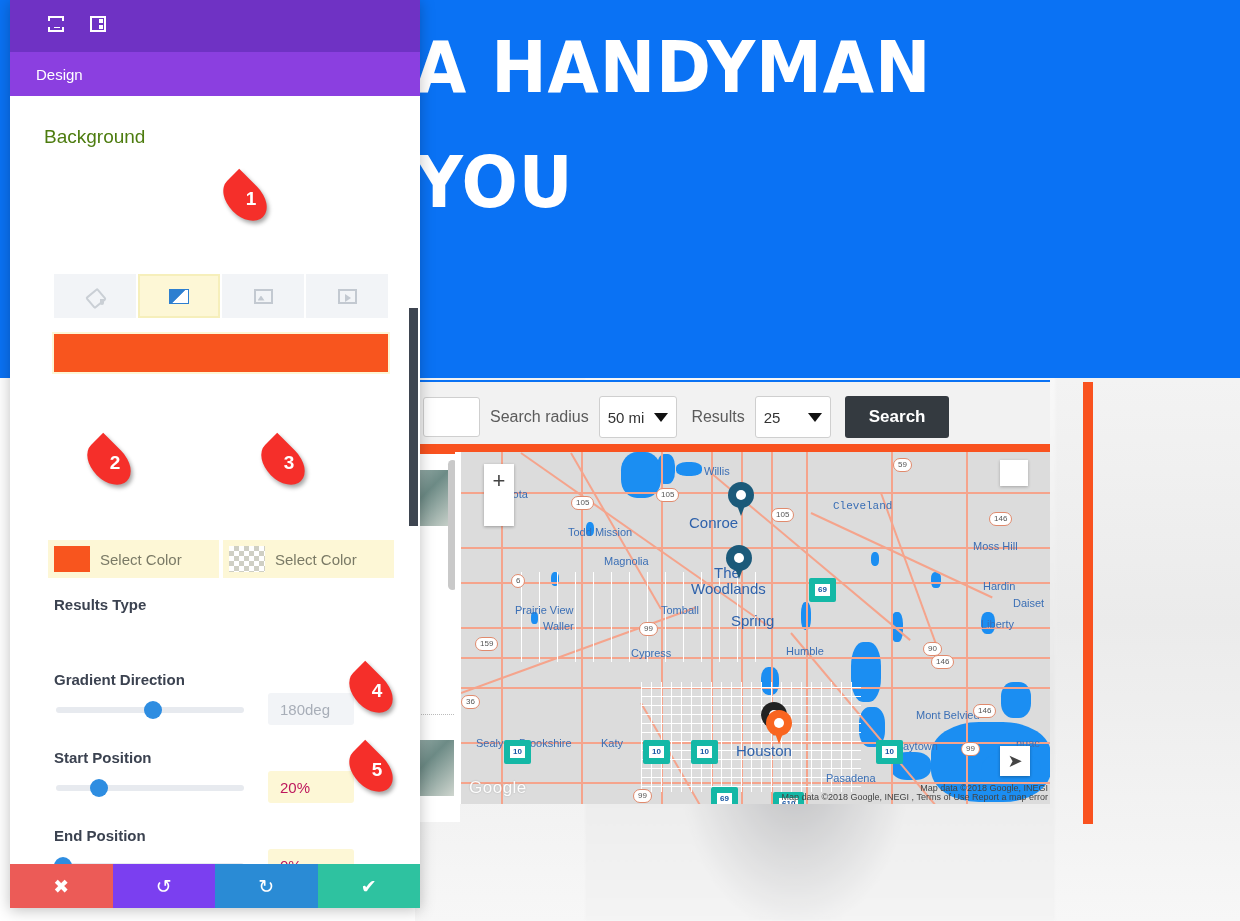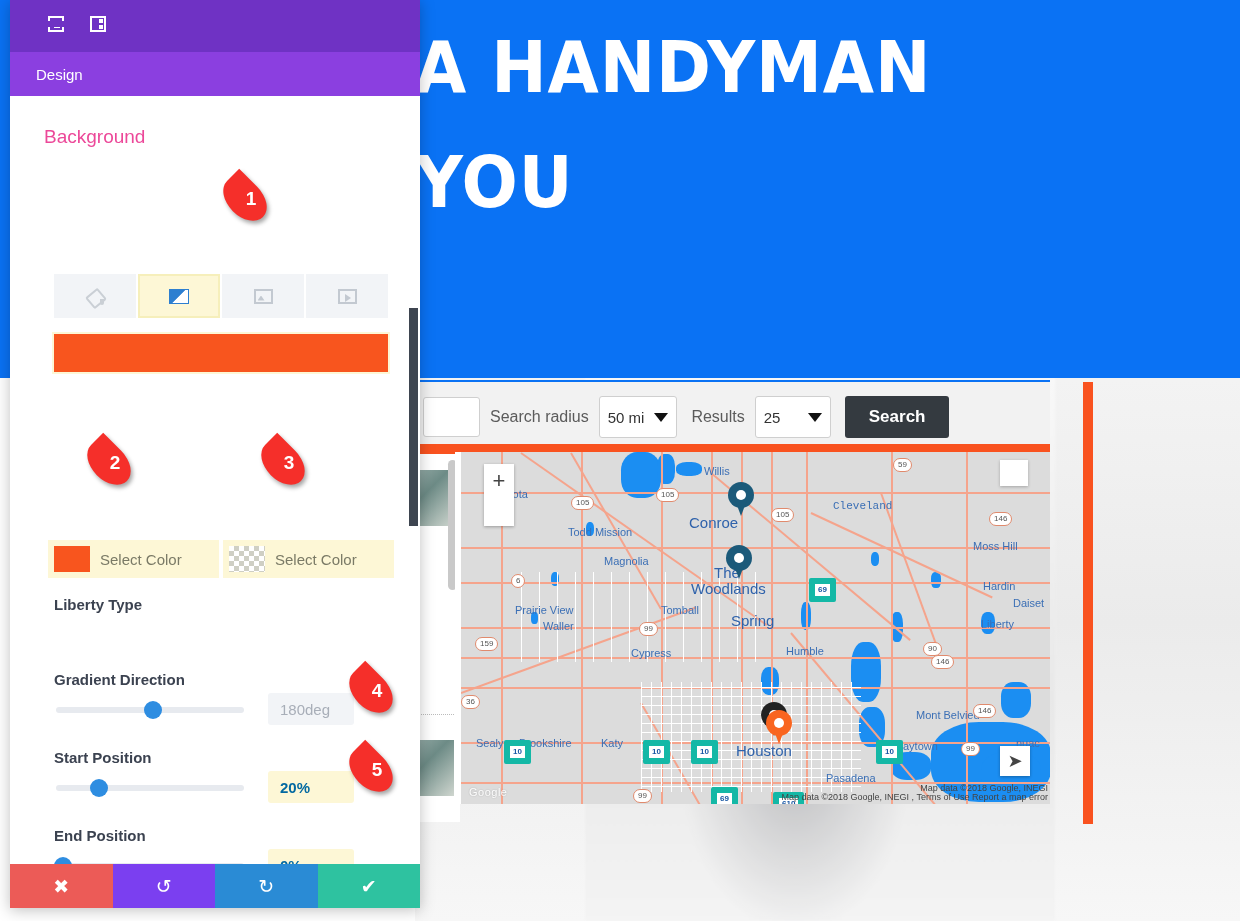--- a/index.html
+++ b/index.html
@@ -112,21 +112,21 @@
   .pin.dark .head,.pin.dark .tail{background:#222;}
 
   .map-zoom{
     position:absolute;left:23px;top:12px;width:30px;height:62px;background:#fff;
     box-shadow:0 1px 3px rgba(0,0,0,.3);display:flex;align-items:flex-start;
     justify-content:center;font-size:22px;color:#444;padding-top:4px;box-sizing:border-box;
   }
   .map-sq{position:absolute;right:22px;top:8px;width:28px;height:26px;background:#fff;box-shadow:0 1px 3px rgba(0,0,0,.25);}
   .map-loc{position:absolute;right:20px;bottom:28px;width:30px;height:30px;background:#fff;
     box-shadow:0 1px 3px rgba(0,0,0,.3);display:flex;align-items:center;justify-content:center;font-size:18px;color:#444;}
-  .gwatermark{position:absolute;left:8px;bottom:6px;font-size:11px;color:#ffffff;
+  .gwatermark{position:absolute;left:8px;bottom:6px;font-size:17px;color:#ffffff;
     font-family:"Liberation Sans",sans-serif;letter-spacing:.5px;opacity:.95;text-shadow:0 0 2px rgba(0,0,0,.25);}
   .attrib{position:absolute;right:2px;bottom:2px;font-size:9px;color:#444;white-space:nowrap;}
   .attrib2{position:absolute;right:2px;bottom:11px;font-size:9px;color:#444;white-space:nowrap;}
 
   
   #panel{
     position:absolute;left:10px;top:0px;width:410px;height:908px;
     background:#ffffff;box-shadow:0 2px 14px rgba(0,0,0,.25);overflow:hidden;
   }
   .p-header{
@@ -148,21 +148,21 @@
   .p-tabs{height:44px;background:#8b3fe0;display:flex;}
   .p-tab{
     padding:0 26px;display:flex;align-items:center;justify-content:center;
     color:#ffffff;font-size:15px;
   }
   .p-tab.active{background:#9b4cf5;}
 
   .p-body{padding:0 0 0 0;height:812px;position:relative;overflow:hidden;}
   .p-scroll{position:absolute;right:2px;top:212px;width:9px;height:218px;background:#3e4550;border-radius:0;}
 
-  .sec-title{color:#ec4899;font-size:19px;margin:30px 0 0 34px;font-weight:normal;}
+  .sec-title{color:#4d7c0f;font-size:19px;margin:30px 0 0 34px;font-weight:normal;}
 
   .bg-tabs{
     position:absolute;left:44px;top:178px;width:334px;height:44px;display:flex;gap:2px;
   }
   .bg-tab{
     flex:1;background:#f2f4f7;display:flex;align-items:center;justify-content:center;
   }
   .bg-tab.active{background:#fdf7d6;box-shadow:0 0 0 2px #f6efbb inset;}
   .ic-bucket{width:17px;height:17px;position:relative;opacity:.45;}
   .ic-bucket::before{content:"";position:absolute;left:1px;top:3px;width:12px;height:11px;
@@ -207,21 +207,21 @@
   }
   .spinner{display:flex;flex-direction:column;gap:2px;color:#8d949f;font-size:9px;line-height:7px;}
 
   .slider{position:absolute;left:46px;width:188px;height:6px;background:#e7eaef;border-radius:3px;}
   .slider .knob{position:absolute;top:-6px;width:18px;height:18px;border-radius:50%;background:#2e8de1;}
   .val-box{
     position:absolute;left:258px;width:86px;height:32px;display:flex;align-items:center;
     padding-left:12px;box-sizing:border-box;font-size:15px;border-radius:3px;
   }
   .val-box.plain{background:#f2f4f7;color:#a8aeb8;}
-  .val-box.hl{background:#fdf7d6;color:#0369a1;font-weight:bold;}
+  .val-box.hl{background:#fdf7d6;color:#be185d;}
 
   .p-footer{
     position:absolute;left:0;bottom:0;width:410px;height:44px;display:flex;
   }
   .f-btn{flex:1;display:flex;align-items:center;justify-content:center;color:#fff;font-size:19px;}
   .f-cancel{background:#ec5b57;}
   .f-undo{background:#7b3ff0;}
   .f-redo{background:#2a8bd5;}
   .f-save{background:#2ec2a0;}
 
@@ -491,21 +491,21 @@
       <div class="color-field">
         <span class="sw orange"></span>
         <span>Select Color</span>
       </div>
       <div class="color-field">
         <span class="sw trans"></span>
         <span>Select Color</span>
       </div>
     </div>
 
-    <div class="field-label" style="top:500px">Liberty Type</div>
+    <div class="field-label" style="top:500px">Results Type</div>
 
     <div class="field-label" style="top:575px">Gradient Direction</div>
     <div class="slider" style="top:611px">
       <div class="knob" style="left:88px"></div>
     </div>
     <div class="val-box plain" style="top:597px">180deg</div>
 
     <div class="field-label" style="top:653px">Start Position</div>
     <div class="slider" style="top:689px">
       <div class="knob" style="left:34px"></div>

